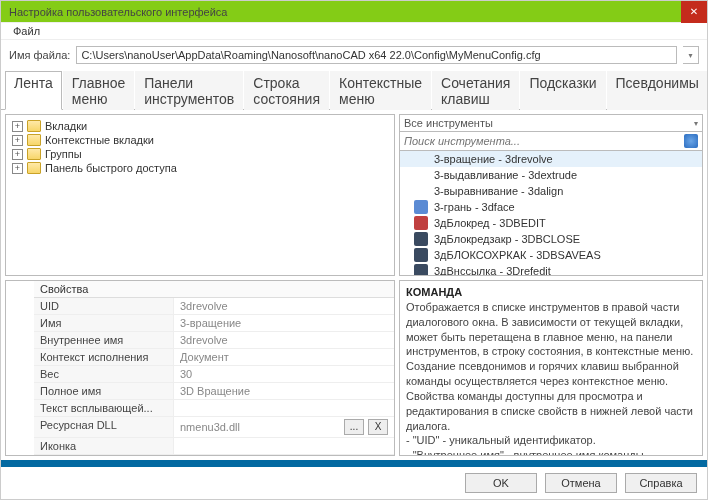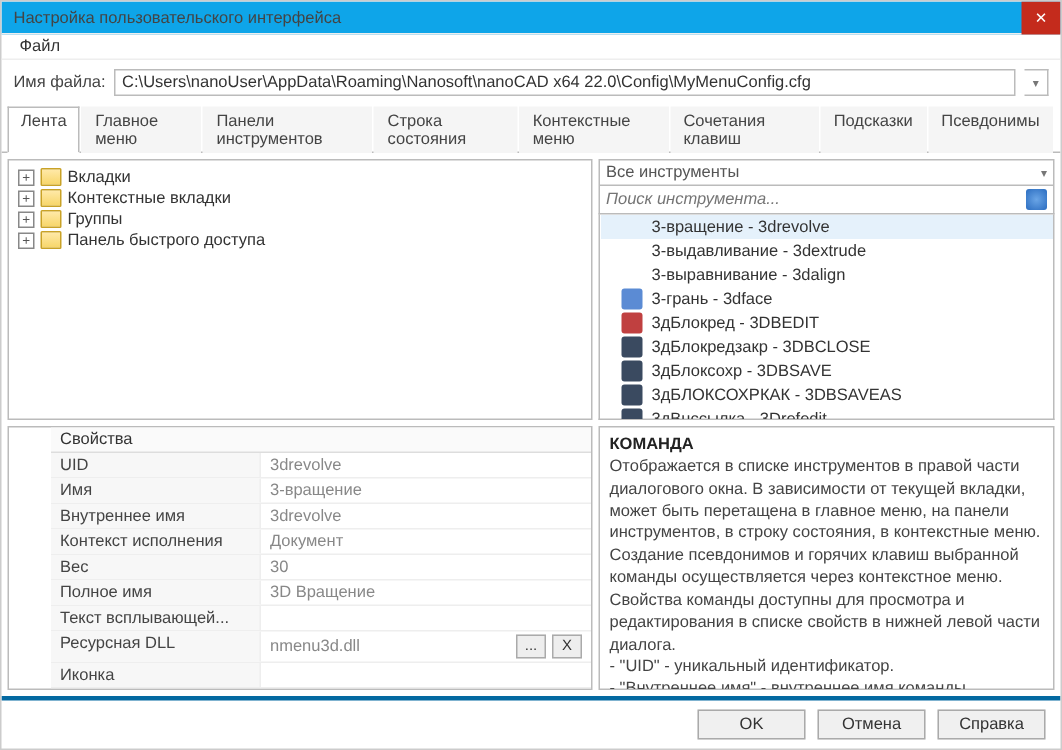--- a/index.html
+++ b/index.html
@@ -1,26 +1,26 @@
 <!DOCTYPE html>
 <html><head>
 <meta charset="utf-8">
 <style>
 * { box-sizing: border-box; margin: 0; padding: 0; }
 body { font-family: "Segoe UI", Tahoma, sans-serif; font-size: 11px; background: #fff; color: #333; width: 708px; height: 500px; overflow: hidden; border: 1px solid #ccc; display: flex; flex-direction: column; }
-.titlebar { display: flex; justify-content: space-between; align-items: center; height: 22px; padding-left: 8px; background: #0ea5e9; border-bottom: 1px solid #eee; }
+.titlebar { display: flex; justify-content: space-between; align-items: center; height: 22px; padding-left: 8px; background: #84cc16; border-bottom: 1px solid #eee; }
 .titlebar .title { font-size: 11px; color: #444; }
 .closebtn { width: 26px; height: 22px; background: #c42b1c; color: #fff; display: flex; align-items: center; justify-content: center; cursor: pointer; font-size: 10px; }
 .menubar { padding: 2px 12px; font-size: 11px; color: #333; border-bottom: 1px solid #eee; }
 .filerow { display: flex; align-items: center; padding: 6px 8px; gap: 6px; }
 .filerow label { white-space: nowrap; color: #444; }
 .filerow .fileinput { flex: 1; border: 1px solid #bbb; padding: 2px 4px; font-size: 11px; background: #fff; color: #333; }
 .filerow .dd { width: 16px; height: 18px; border: 1px solid #bbb; border-left: none; display: flex; align-items: center; justify-content: center; color: #777; cursor: pointer; font-size: 8px; }
 .tabs { display: flex; border-bottom: 1px solid #bbb; padding: 0 4px; }
-.tab { padding: 3px 8px; font-size: 11px; color: #444; border: 1px solid transparent; border-bottom: none; cursor: pointer; position: relative; top: 1px; background: #f5f5f5; margin-right: 1px; }
+.tab { padding: 3px 8px; font-size: 14px; color: #444; border: 1px solid transparent; border-bottom: none; cursor: pointer; position: relative; top: 1px; background: #f5f5f5; margin-right: 1px; }
 .tab.active { background: #fff; border-color: #bbb; border-bottom: 1px solid #fff; }
 .main { flex: 1; display: flex; gap: 4px; padding: 4px; overflow: hidden; }
 .col { display: flex; flex-direction: column; }
 .left { width: 390px; }
 .right { flex: 1; }
 .treebox { flex: 1; border: 1px solid #bbb; padding: 4px; overflow: auto; }
 .treeitem { display: flex; align-items: center; gap: 4px; padding: 1px 2px; cursor: pointer; }
 .treeexp { width: 11px; height: 11px; border: 1px solid #888; display: inline-flex; align-items: center; justify-content: center; font-size: 9px; line-height: 1; color: #555; background: #fff; }
 .treeicon { width: 14px; height: 12px; display: inline-block; }
 .folder { background: linear-gradient(#ffe9a8,#f7d66a); border: 1px solid #c9a227; border-radius: 1px; }
@@ -38,21 +38,21 @@
 .searchicon { width: 14px; height: 14px; background: radial-gradient(#6aa5e6,#2a6cc0); border-radius: 2px; }
 .listbox { flex: 1; border: 1px solid #bbb; border-top: none; overflow: auto; }
 .listitem { display: flex; align-items: center; gap: 6px; padding: 1px 14px; cursor: pointer; }
 .listitem.sel { background: #e5f1fb; }
 .cmdicon { width: 14px; height: 14px; display: inline-block; border-radius: 2px; }
 .ico-blue { background: #5b8bd4; }
 .ico-red { background: #c04040; }
 .ico-dark { background: #3a4a60; }
 .descbox { border: 1px solid #bbb; margin-top: 4px; padding: 4px 6px; overflow: auto; font-size: 11px; color: #444; line-height: 1.35; height: 176px; }
 .descbox .hdr { font-weight: bold; color: #222; }
-.footer { display: flex; justify-content: flex-end; gap: 8px; padding: 6px 10px; border-top: 3px solid #0369a1; }
+.footer { display: flex; justify-content: flex-end; gap: 8px; padding: 6px 10px; border-top: 7px solid #0369a1; }
 .btn { min-width: 72px; padding: 3px 10px; border: 1px solid #aaa; background: #f0f0f0; cursor: pointer; font-size: 11px; text-align: center; }
 </style>
 </head>
 <body>
 
 <div class="titlebar">
   <span class="title">Настройка пользовательского интерфейса</span>
   <div class="closebtn">✕</div>
 </div>
 
@@ -192,24 +192,20 @@
         <div class="listitem">
           <span class="cmdicon ico-red"></span>
           <span>3дБлокред - 3DBEDIT</span>
         </div>
         <div class="listitem">
           <span class="cmdicon ico-dark"></span>
           <span>3дБлокредзакр - 3DBCLOSE</span>
         </div>
         <div class="listitem">
           <span class="cmdicon ico-dark"></span>
-          <span>3дБлоксохр - 3DBSAVE</span>
-        </div>
-        <div class="listitem">
-          <span class="cmdicon ico-dark"></span>
           <span>3дБЛОКСОХРКАК - 3DBSAVEAS</span>
         </div>
         <div class="listitem">
           <span class="cmdicon ico-dark"></span>
           <span>3дВнссылка - 3Drefedit</span>
         </div>
       </div>
     <div class="descbox" id="desc">
         <div class="hdr">КОМАНДА</div>
         <div>Отображается в списке инструментов в правой части диалогового окна. В зависимости от текущей вкладки, может быть перетащена в главное меню, на панели инструментов, в строку состояния, в контекстные меню.</div>

